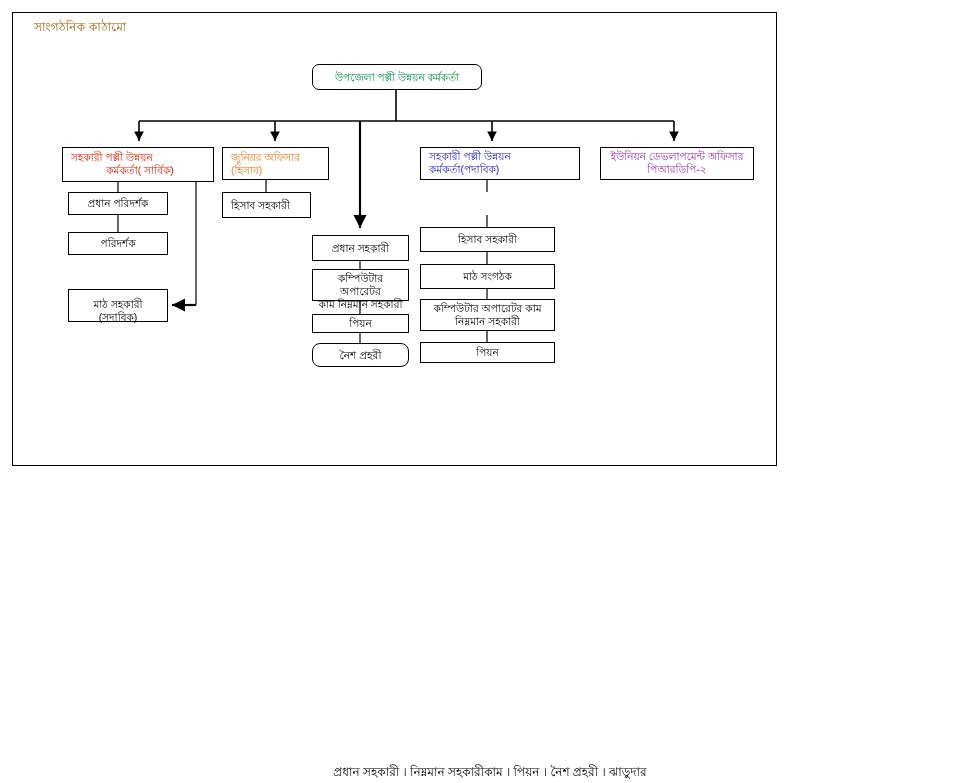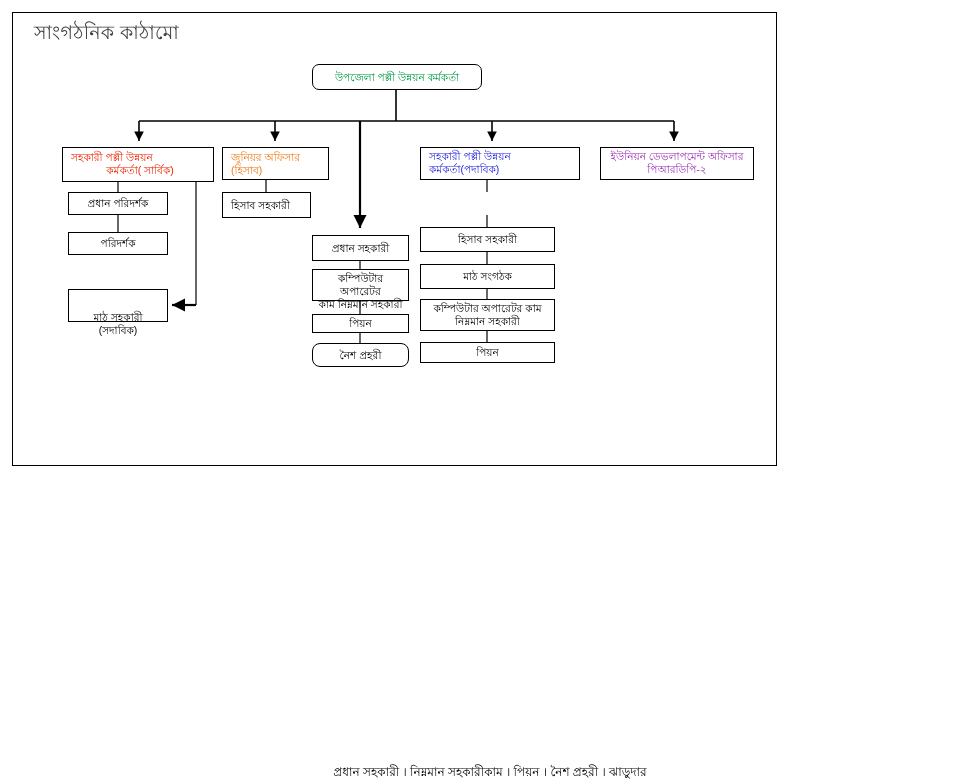--- a/index.html
+++ b/index.html
@@ -27,22 +27,22 @@
     top: 12px;
     width: 765px;
     height: 454px;
     border: 1.4px solid #000000;
     box-sizing: border-box;
   }
   .title {
     position: absolute;
     left: 34px;
     top: 18px;
-    font-size: 19px;
-    color: #404040;
+    font-size: 12px;
+    color: #a16207;
     letter-spacing: 0.3px;
     white-space: nowrap;
   }
   .node {
     position: absolute;
     border: 1px solid #000000;
     box-sizing: border-box;
     background: #ffffff;
     display: flex;
     align-items: center;
@@ -142,21 +142,21 @@
   <div class="node left-align" style="left:62px; top:147px; width:152px; height:35px; display:block; padding-top:3px;">
     <span class="txt c-red" style="text-align:left;">সহকারী পল্লী উন্নয়ন</span>
     <span class="txt c-red" style="text-align:center;">কর্মকর্তা( সার্বিক)</span>
   </div>
   <div class="node" style="left:68px; top:192px; width:100px; height:23px;">
     <span class="txt">প্রধান পরিদর্শক</span>
   </div>
   <div class="node" style="left:68px; top:232px; width:100px; height:23px;">
     <span class="txt">পরিদর্শক</span>
   </div>
-  <div class="node" style="left:68px; top:289px; width:100px; height:33px; display:block; padding-top:21px;">
+  <div class="node" style="left:68px; top:289px; width:100px; height:33px; display:block; padding-top:8px;">
     <span class="txt">মাঠ সহকারী</span>
     <span class="txt">(সদাবিক)</span>
   </div>
 
   <div class="node left-align" style="left:222px; top:147px; width:107px; height:33px;">
     <span class="txt c-orange" style="text-align:left;">জুনিয়র অফিসার (হিসাব)</span>
   </div>
   <div class="node left-align" style="left:222px; top:192px; width:89px; height:26px;">
     <span class="txt" style="text-align:left;">হিসাব সহকারী</span>
   </div>

